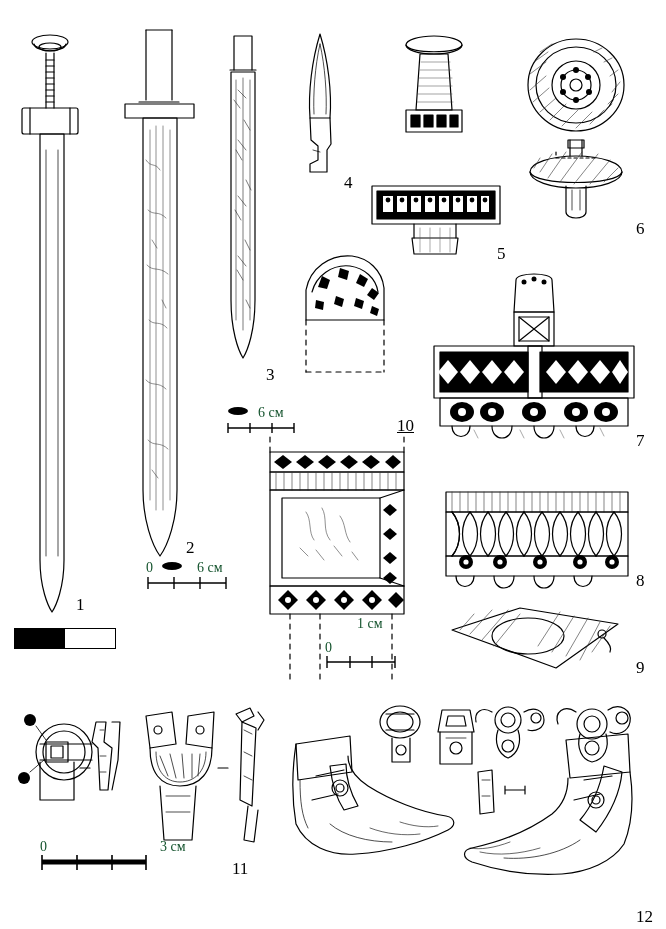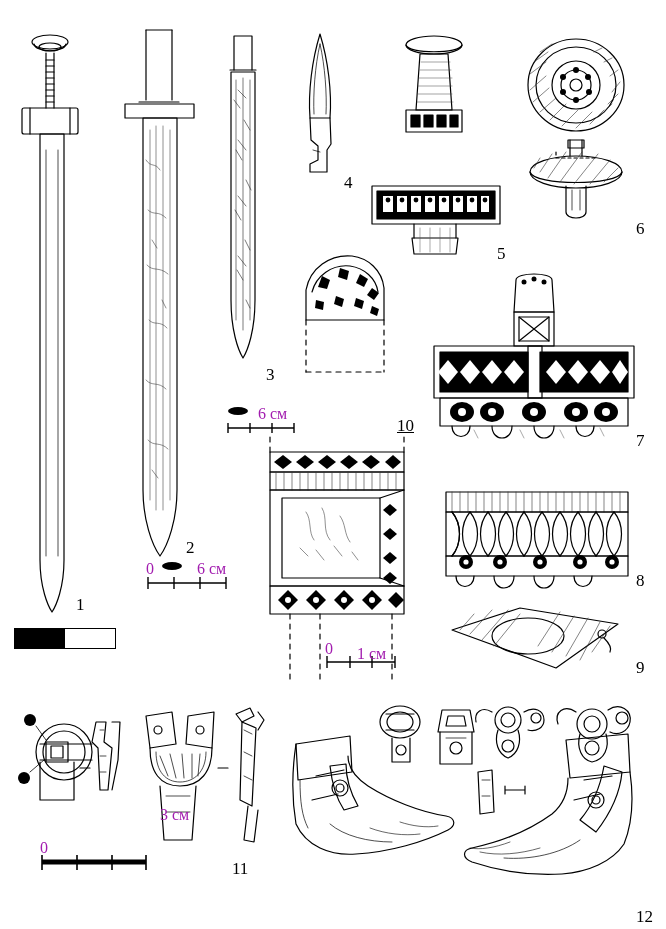--- a/index.html
+++ b/index.html
@@ -22,22 +22,22 @@
     position: absolute;
     font-family: "Liberation Serif", serif;
     font-size: 17px;
     font-weight: normal;
     color: #000;
     line-height: 1;
   }
   .scale-text {
     position: absolute;
     font-family: "Liberation Serif", serif;
-    font-size: 16px;
-    color: #a21caf;
+    font-size: 14px;
+    color: #14532d;
     line-height: 1;
     white-space: nowrap;
   }
   svg {
     display: block;
   }
   .draw {
     position: absolute;
     left: 0;
     top: 0;
@@ -490,23 +490,23 @@
 
       <path d="M327 662 L395 662"></path>
       <path d="M327 656 L327 668 M350 656 L350 668 M372 656 L372 668 M395 656 L395 668"></path>
 
       <path d="M42 862 L146 862" stroke-width="5"></path>
       <path d="M42 855 L42 870 M77 855 L77 870 M112 855 L112 870 M146 855 L146 870" stroke-width="1.6"></path>
     </g>
   </svg>
   <div class="scale-text" style="left:197px; top:561px;">6 см</div>
   <div class="scale-text" style="left:146px; top:561px;">0</div>
-  <div class="scale-text" style="left:357px; top:646px;">1 см</div>
+  <div class="scale-text" style="left:357px; top:617px;">1 см</div>
   <div class="scale-text" style="left:325px; top:641px;">0</div>
-  <div class="scale-text" style="left:160px; top:807px;">3 см</div>
+  <div class="scale-text" style="left:160px; top:840px;">3 см</div>
   <div class="scale-text" style="left:40px; top:840px;">0</div>
 
   <div style="position:absolute; left:14px; top:628px; width:100px; height:19px; border:1.5px solid #000; display:flex;">
     <div style="flex:1; background:#000;"></div>
     <div style="flex:1; background:#fff;"></div>
   </div>
 
 </div>
 
 </body></html>

